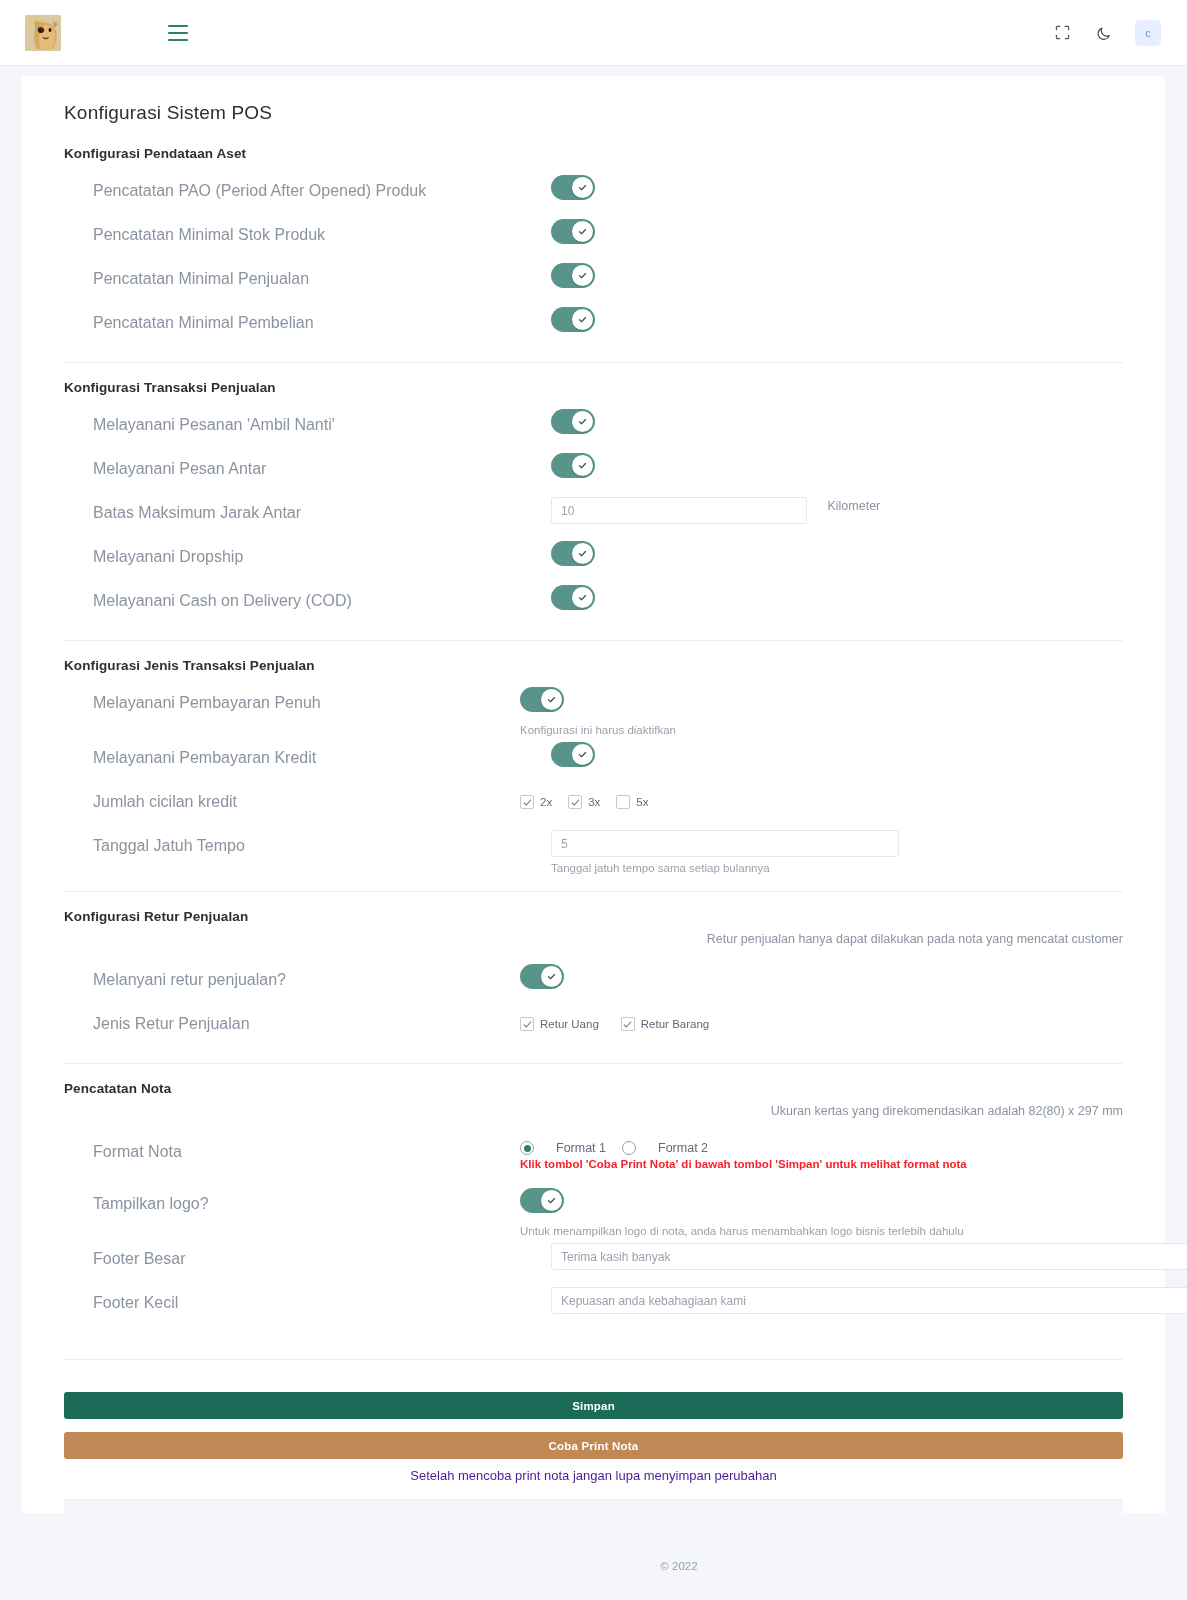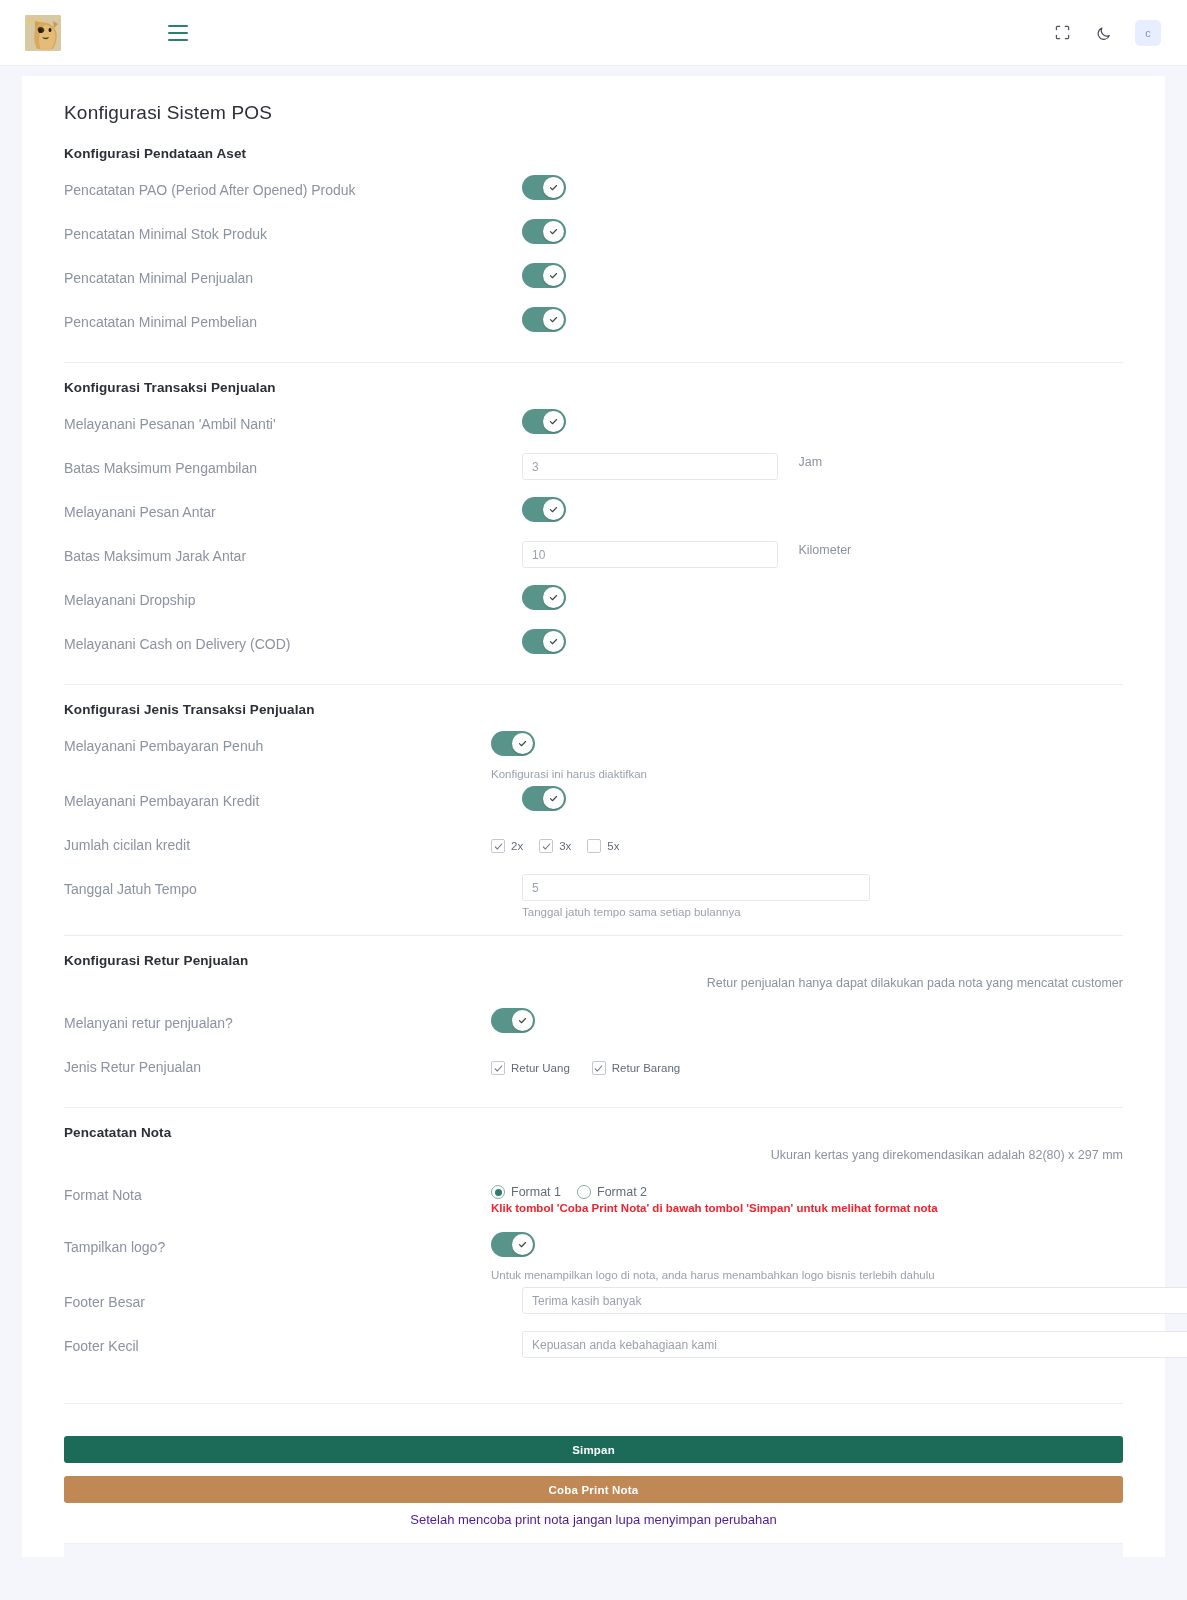--- a/index.html
+++ b/index.html
@@ -99,24 +99,25 @@
 
   
   .row {
     display: flex;
     align-items: flex-start;
     min-height: 44px;
   }
   .row-label {
     width: 458px;
     flex: none;
-    font-size: 14px;
+    font-size: 16px;
     color: #8a93a0;
     padding-top: 12px;
     line-height: 1.3;
+    margin-left: 29px;
   }
   .row-ctrl {
     flex: 1;
     padding-top: 6px;
   }
 
   
   .toggle {
     width: 44px; height: 25px;
     border-radius: 13px;
@@ -181,21 +182,21 @@
     background: #fff;
     display: flex; align-items: center; justify-content: center;
     flex: none;
   }
   .cb-box svg { display: none; }
   .cb-item.on .cb-box svg { display: block; }
   .cb-label { font-size: 11.5px; color: #616b7a; }
 
   
   .rd-group { display: flex; align-items: center; gap: 16px; padding-top: 9px; }
-  .rd-item { display: flex; align-items: center; gap: 6px; cursor: pointer; }
+  .rd-item { display: flex; align-items: center; gap: 22px; cursor: pointer; }
   .rd-box {
     width: 14px; height: 14px;
     border: 1px solid #7fae9f;
     border-radius: 50%;
     background: #fff;
     display: flex; align-items: center; justify-content: center;
     flex: none;
   }
   .rd-dot { width: 7px; height: 7px; border-radius: 50%; background: #2f7d6d; display: none; }
   .rd-item.on .rd-dot { display: block; }
@@ -360,27 +361,20 @@
         <div class="toggle">
           <span class="knob">
             <svg width="9" height="9" viewBox="0 0 10 10" fill="none" stroke="#3c4a46" stroke-width="1.3" stroke-linecap="round" stroke-linejoin="round">
                 <path d="M1.6 5.2 3.9 7.5 8.4 2.8"></path>
               </svg>
           </span>
         </div>
       </div>
     </div>
 
-    <div class="row">
-      <div class="row-label">Batas Maksimum Pengambilan</div>
-      <div class="row-ctrl">
-        <input class="txt w-256" type="text" value="3" style="">
-        <span class="unit">Jam</span>
-      </div>
-    </div>
 
     <div class="row">
       <div class="row-label">Melayanani Pesan Antar</div>
       <div class="row-ctrl">
         <div class="toggle">
           <span class="knob">
             <svg width="9" height="9" viewBox="0 0 10 10" fill="none" stroke="#3c4a46" stroke-width="1.3" stroke-linecap="round" stroke-linejoin="round">
                 <path d="M1.6 5.2 3.9 7.5 8.4 2.8"></path>
               </svg>
           </span>

